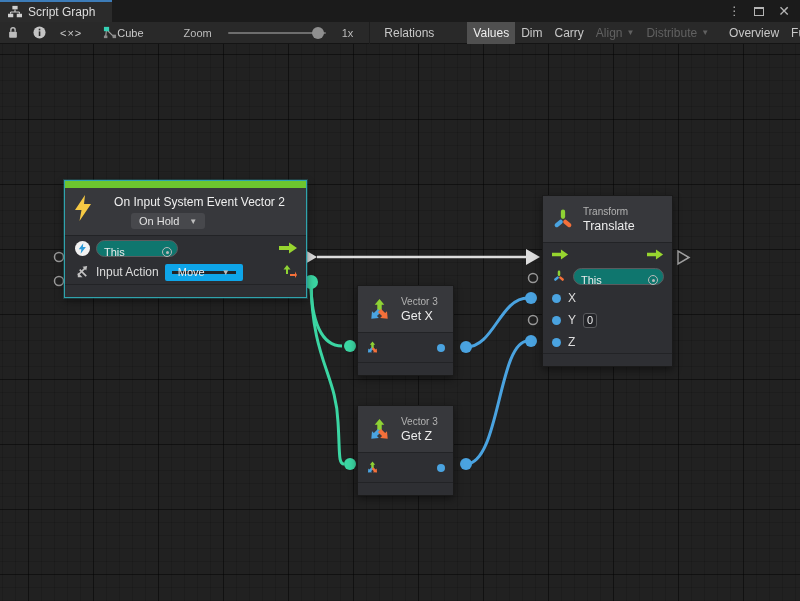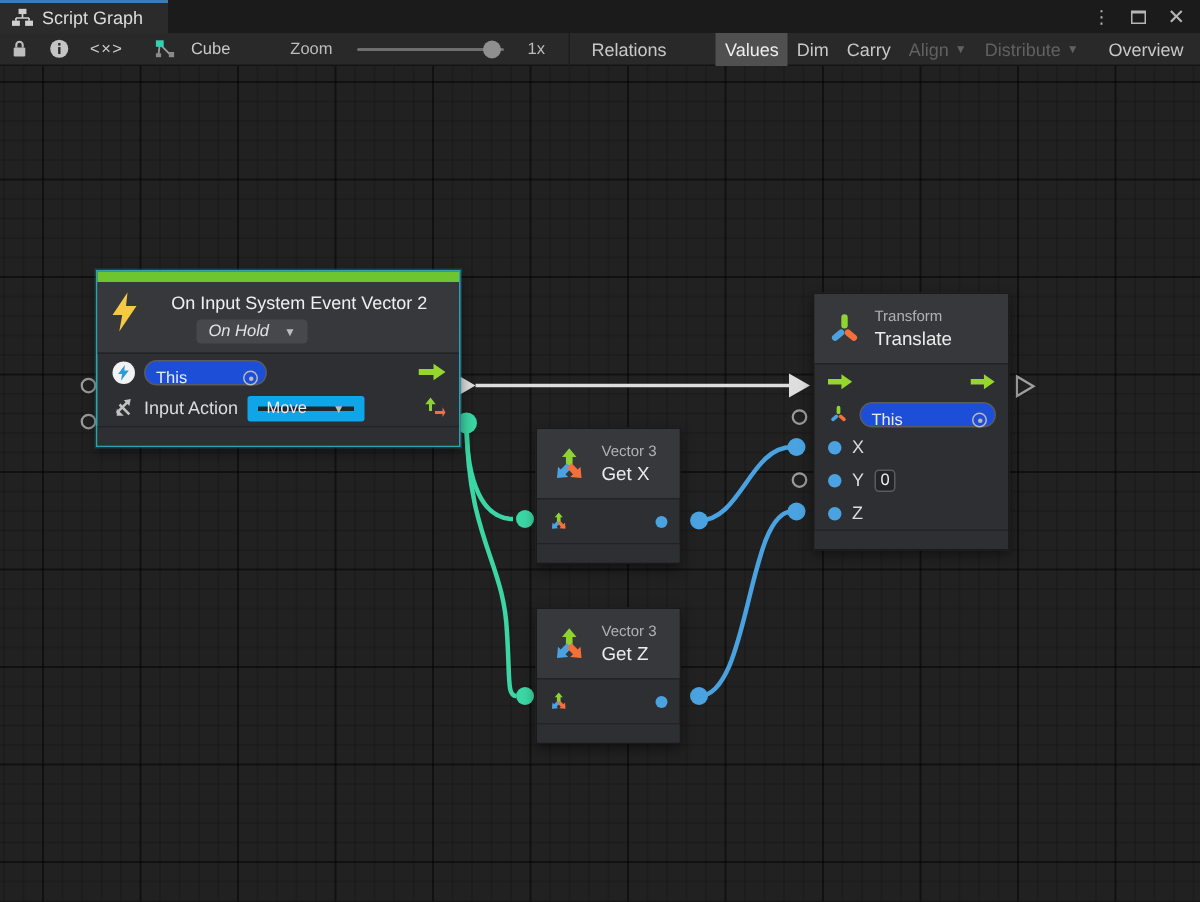--- a/index.html
+++ b/index.html
@@ -15,21 +15,21 @@
   .kebab { font-size:12px; letter-spacing:0; color:#b5b5b5; }
   .maxbox { width:10px; height:9px; border:1.5px solid #b5b5b5; border-top-width:2.5px; }
   .closex { font-size:14px; color:#b5b5b5; line-height:1; }
 
   
   .toolbar { position:absolute; top:22px; left:0; width:800px; height:22px; background:#292929; border-bottom:1px solid #141414; display:flex; align-items:center; font-size:12px; color:#c6c6c6; }
   .tbtn { height:22px; display:flex; align-items:center; justify-content:center; padding:0 7px; }
   .tsep { width:1px; height:22px; background:#1e1e1e; }
   .icon-btn { width:30px; }
   .code-glyph { font-size:11px; color:#cccccc; letter-spacing:1px; width:66px; }
-  .cube-group { display:flex; align-items:center; gap:10px; margin-left:14px; font-size:11px; color:#c9c9c9; }
+  .cube-group { display:flex; align-items:center; gap:0; margin-left:14px; font-size:11px; color:#c9c9c9; }
   .zoom-group { display:flex; align-items:center; gap:16px; margin-left:40px; font-size:11px; color:#bdbdbd; }
   .zoom-track { position:relative; width:98px; height:2px; background:#6e6e6e; border-radius:1px; }
   .zoom-handle { position:absolute; top:-5px; right:2px; width:12px; height:12px; border-radius:50%; background:#8f8f8f; }
   .btn-row { display:flex; align-items:center; margin-left:16px; }
   .mode-btn { height:22px; display:flex; align-items:center; padding:0 6px; color:#c8c8c8; white-space:nowrap; }
   .mode-btn.selected { background:#505050; color:#eeeeee;margin-left:27px; }
   .mode-btn.disabled { color:#616161; }
   .mode-btn .caret { font-size:8px; margin-left:4px; }
   .btn-gap { width:8px; }
 
@@ -50,24 +50,24 @@
   .node .header { background:#37383c; }
   .node .divider { height:1px; background:#222326; }
   .node .footer { height:12px; background:#2e2f33; }
 
   
   .node.event { left:64px; top:136px; width:243px; border:1px solid #2fa3ad; box-shadow:0 0 0 1px rgba(47,163,173,0.25), 0 3px 8px rgba(0,0,0,0.45); }
   .event-bar { height:7px; }
   .event-header { padding:5px 8px 6px 8px; display:flex; gap:8px; }
   .event-title-wrap { flex:1; }
   .event-title { font-size:12px; color:#efefef; text-align:center; white-space:nowrap; padding-top:2px; }
-  .mode-dd { display:inline-flex; align-items:center; gap:10px; margin-top:4px; margin-left:30px; background:#47484c; border-radius:3px; padding:2px 8px; font-size:11px; color:#e2e2e2;font-style:italic; }
+  .mode-dd { display:inline-flex; align-items:center; gap:10px; margin-top:4px; margin-left:30px; background:#47484c; border-radius:3px; padding:2px 8px; font-size:11px; color:#e2e2e2; }
   .mode-dd .caret { font-size:8px; color:#bdbdbd; }
   .body-row { height:24px; display:flex; align-items:center; gap:6px; padding:0 8px 0 10px; }
-  .pill-field { display:flex; align-items:center; justify-content:space-between; background:#1d4ed8; border:1px solid #5a5b5e; border-radius:9px; height:17px; padding:8px 5px 0 7px; font-size:11px; color:#ececec; }
+  .pill-field { display:flex; align-items:center; justify-content:space-between; background:#0f766e; border:1px solid #5a5b5e; border-radius:9px; height:17px; padding:8px 5px 0 7px; font-size:11px; color:#ececec; }
   .target-glyph { width:10px; height:10px; border:1.2px solid #b9b9b9; border-radius:50%; position:relative; flex:none; }
   .target-glyph::after { content:""; position:absolute; left:50%; top:50%; width:3px; height:3px; margin:-1.5px 0 0 -1.5px; border-radius:50%; background:#b9b9b9; }
   .row-label { font-size:12px; color:#dcdcdc; white-space:nowrap; }
   .dd-field { display:flex; align-items:center; justify-content:space-between; background:#232428; border:7px solid #0ea5e9; border-radius:2px; height:17px; padding:0 6px; font-size:11px; color:#ececec; }
   .dd-field .caret { font-size:8px; color:#bdbdbd; }
   .grow { flex:1; }
   .this-icon { width:15px; height:15px; border-radius:50%; background:#f2f2f2; display:flex; align-items:center; justify-content:center; flex:none; }
 
   
   .node.transform { left:542px; top:151px; width:131px; }

